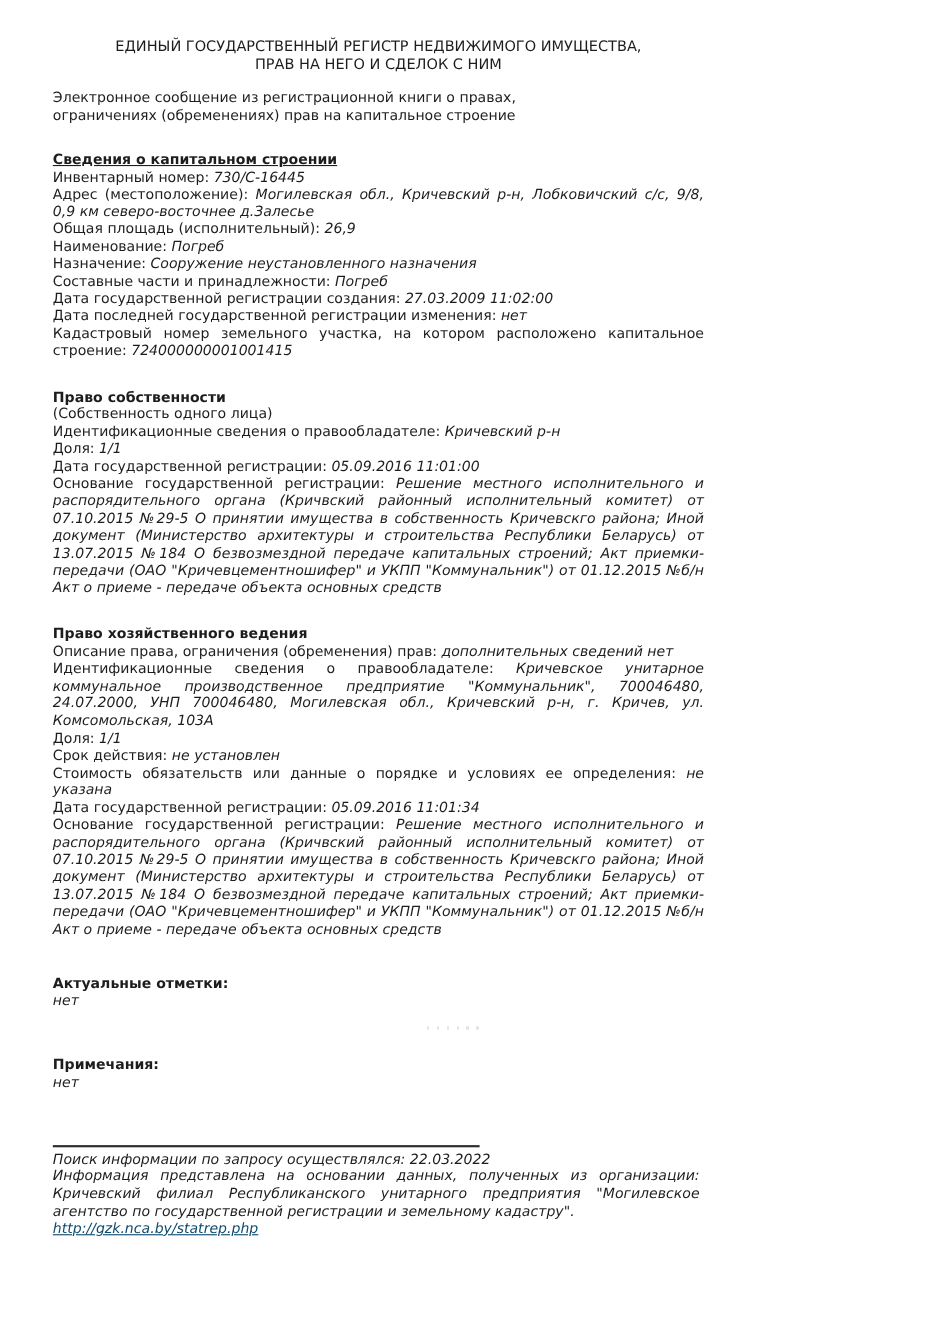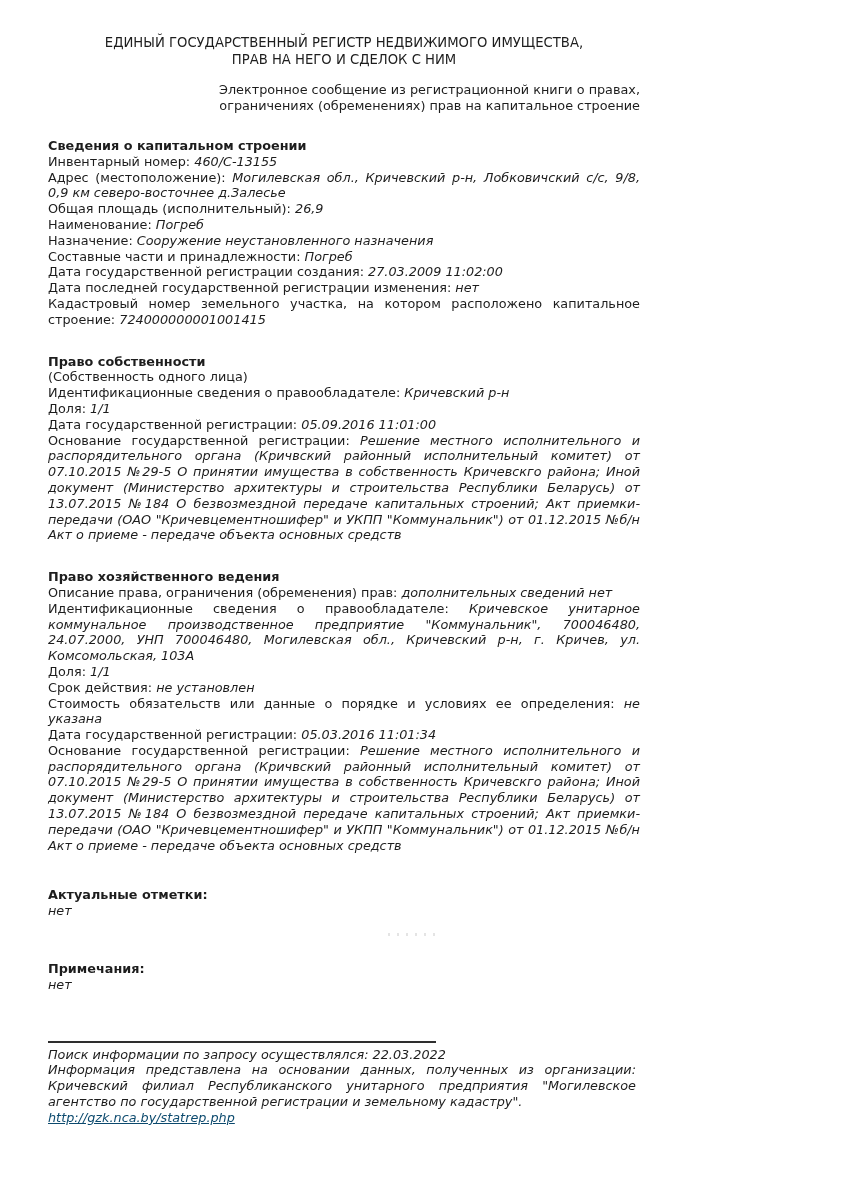--- a/index.html
+++ b/index.html
@@ -9,25 +9,25 @@
     color:#1d1d1d;
   }
   .page{
     box-sizing:border-box;width:684px;height:1200px;
     padding:34px 44px 0 48px;
     font-size:12.8px;line-height:15.8px;
     position:relative;
   }
   .doc-title{ text-align:center;font-weight:400;font-size:13.2px;line-height:17px;margin:0 0 14px 0;}
   .doc-title div{white-space:nowrap;}
-  .doc-subtitle{text-align:right;margin:0 0 24px 0;line-height:16px;}
+  .doc-subtitle{text-align:left;margin:0 0 24px 0;line-height:16px;}
   .doc-subtitle div{white-space:nowrap;}
   .section{margin:0 0 26px 0;}
   .sec-heading{font-size:12.8px;font-weight:700;margin:0;line-height:15.8px;}
-  .sec-heading.underline{}
+  .sec-heading.underline{text-decoration:underline;}
   .subheading{margin:0;}
   p.fv{margin:0;text-align:justify;}
   .lbl{font-style:normal;}
   .val{font-style:italic;}
   .single-value{font-style:italic;margin:0;}
   .block-marks{margin:34px 0 0 0;}
   .block-notes{margin:42px 0 0 0;}
   .footer{margin:48px 4px 0 0;font-style:italic;}
   .rule{width:388px;border-top:2px solid #2e2e2e;margin:0 0 4px 0;height:0;}
   p.ft{margin:0;text-align:justify;}
@@ -47,21 +47,21 @@
 
   <div class="doc-subtitle">
     <div>Электронное сообщение из регистрационной книги о правах,</div>
     <div>ограничениях (обременениях) прав на капитальное строение</div>
   </div>
 
   <div class="section">
     <h2 class="sec-heading underline">Сведения о капитальном строении</h2>
     <div>
 
-        <p class="fv"><span class="lbl">Инвентарный номер:</span> <span class="val">460/С-13155</span></p>
+        <p class="fv"><span class="lbl">Инвентарный номер:</span> <span class="val">730/С-16445</span></p>
 
         <p class="fv"><span class="lbl">Адрес (местоположение):</span> <span class="val">Могилевская обл., Кричевский р-н, Лобковичский с/с, 9/8, 0,9 км северо-восточнее д.Залесье</span></p>
 
         <p class="fv"><span class="lbl">Общая площадь (исполнительный):</span> <span class="val">26,9</span></p>
 
         <p class="fv"><span class="lbl">Наименование:</span> <span class="val">Погреб</span></p>
 
         <p class="fv"><span class="lbl">Назначение:</span> <span class="val">Сооружение неустановленного назначения</span></p>
 
         <p class="fv"><span class="lbl">Составные части и принадлежности:</span> <span class="val">Погреб</span></p>
@@ -96,21 +96,21 @@
         <p class="fv"><span class="lbl">Описание права, ограничения (обременения) прав:</span> <span class="val">дополнительных сведений нет</span></p>
 
         <p class="fv"><span class="lbl">Идентификационные сведения о правообладателе:</span> <span class="val">Кричевское унитарное коммунальное производственное предприятие "Коммунальник", 700046480, 24.07.2000, УНП 700046480, Могилевская обл., Кричевский р-н, г. Кричев, ул. Комсомольская, 103А</span></p>
 
         <p class="fv"><span class="lbl">Доля:</span> <span class="val">1/1</span></p>
 
         <p class="fv"><span class="lbl">Срок действия:</span> <span class="val">не установлен</span></p>
 
         <p class="fv"><span class="lbl">Стоимость обязательств или данные о порядке и условиях ее определения:</span> <span class="val">не указана</span></p>
 
-        <p class="fv"><span class="lbl">Дата государственной регистрации:</span> <span class="val">05.03.2016 11:01:34</span></p>
+        <p class="fv"><span class="lbl">Дата государственной регистрации:</span> <span class="val">05.09.2016 11:01:34</span></p>
 
         <p class="fv"><span class="lbl">Основание государственной регистрации:</span> <span class="val">Решение местного исполнительного и распорядительного органа (Кричвский районный исполнительный комитет) от 07.10.2015 №29-5 О принятии имущества в собственность Кричевскго района; Иной документ (Министерство архитектуры и строительства Республики Беларусь) от 13.07.2015 №184 О безвозмездной передаче капитальных строений; Акт приемки-передачи (ОАО "Кричевцементношифер" и УКПП "Коммунальник") от 01.12.2015 №б/н Акт о приеме - передаче объекта основных средств</span></p>
       </div>
   </div>
 
   <div class="block-marks">
     <h2 class="sec-heading">Актуальные отметки:</h2>
     <p class="single-value">нет</p>
   </div>
 

